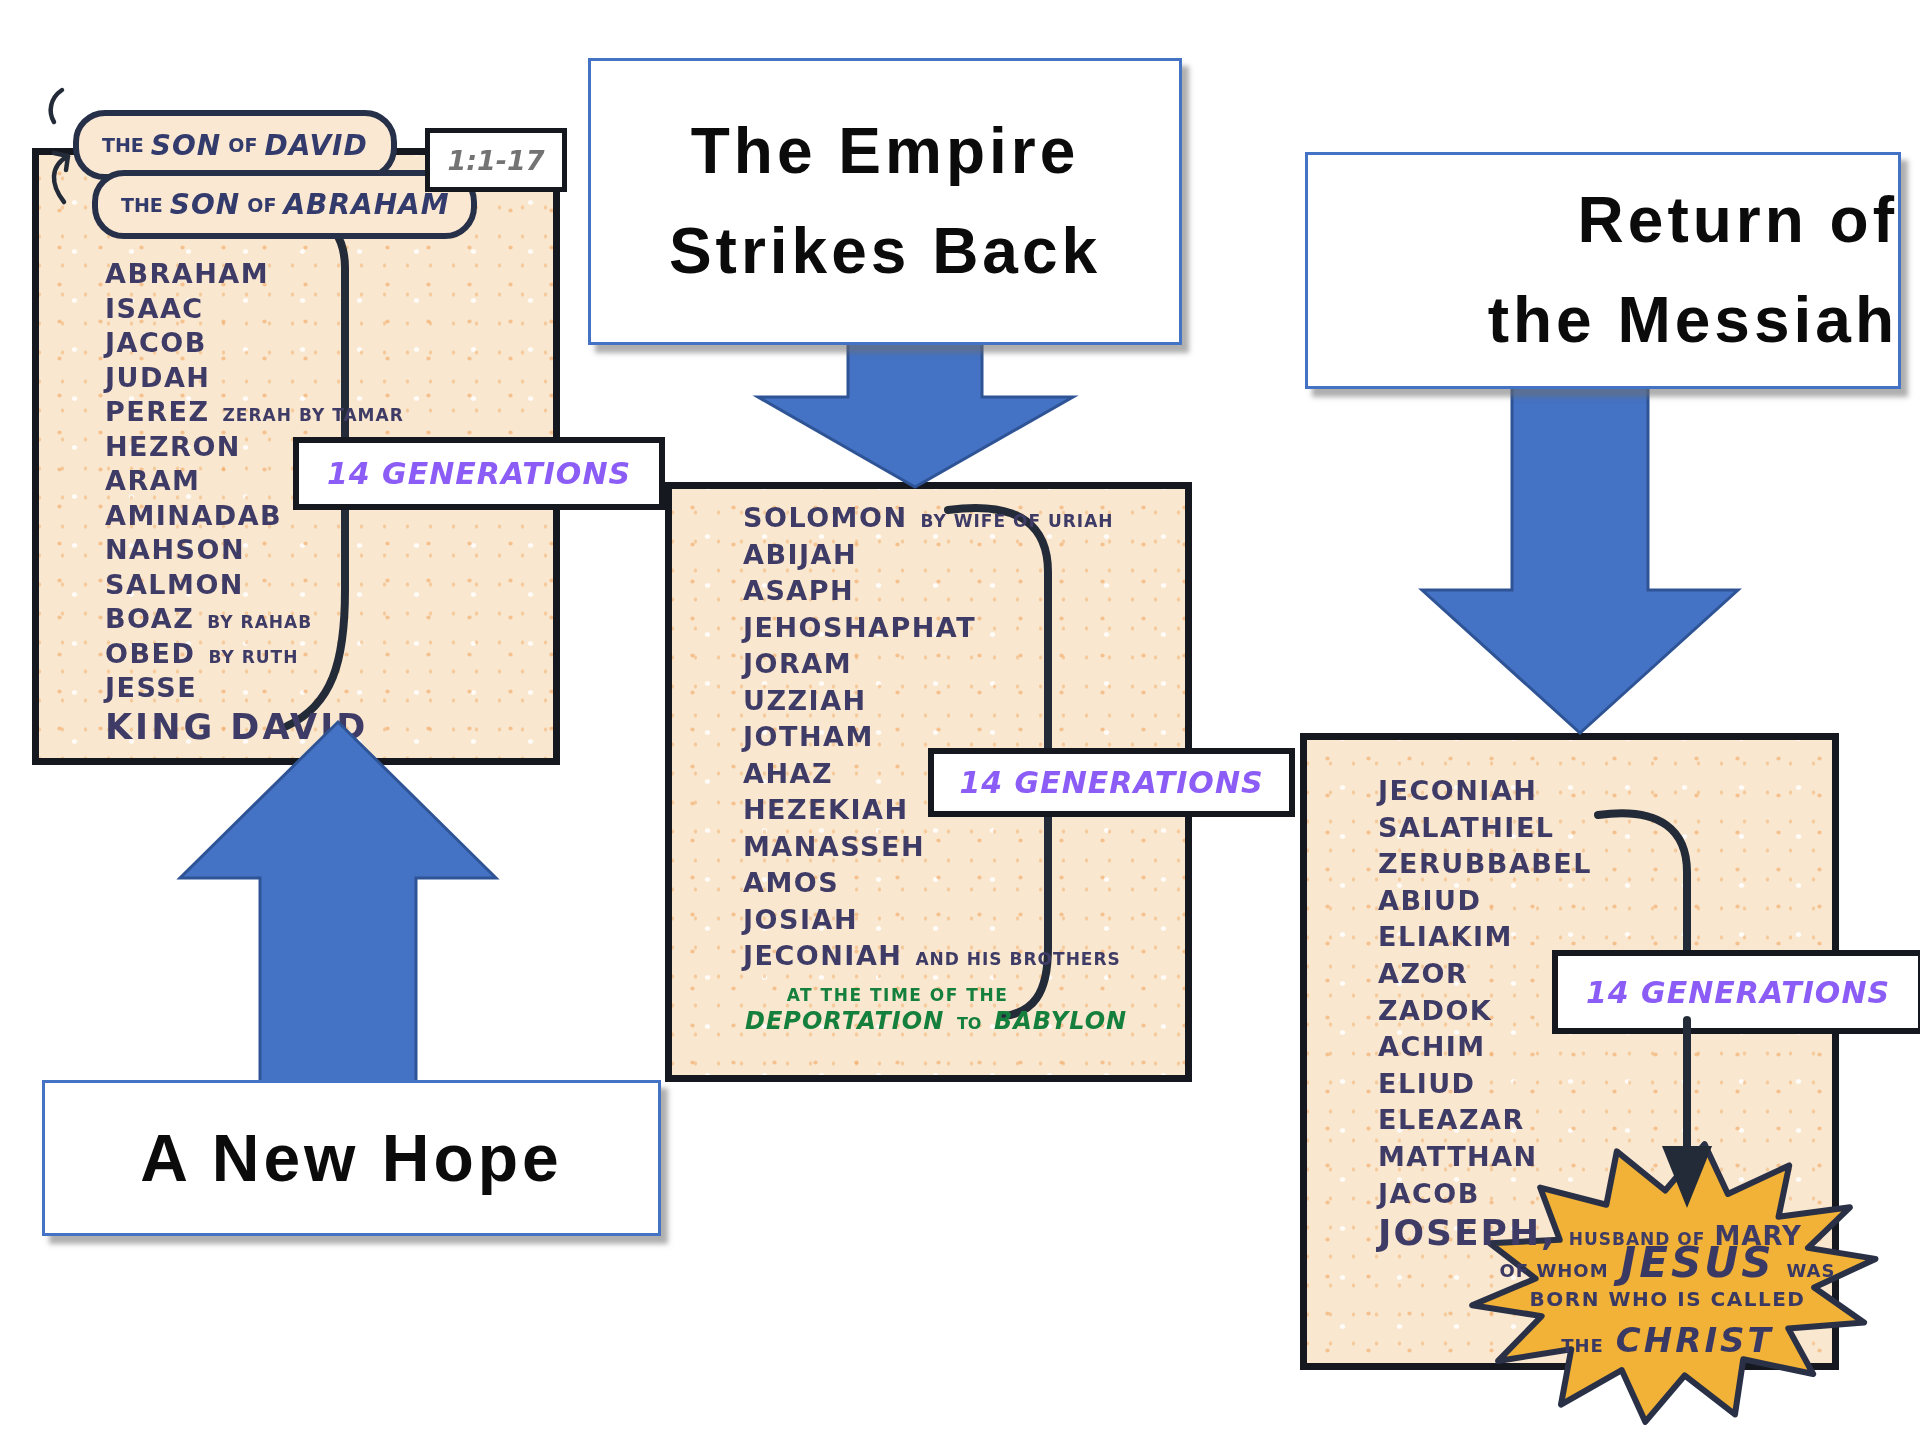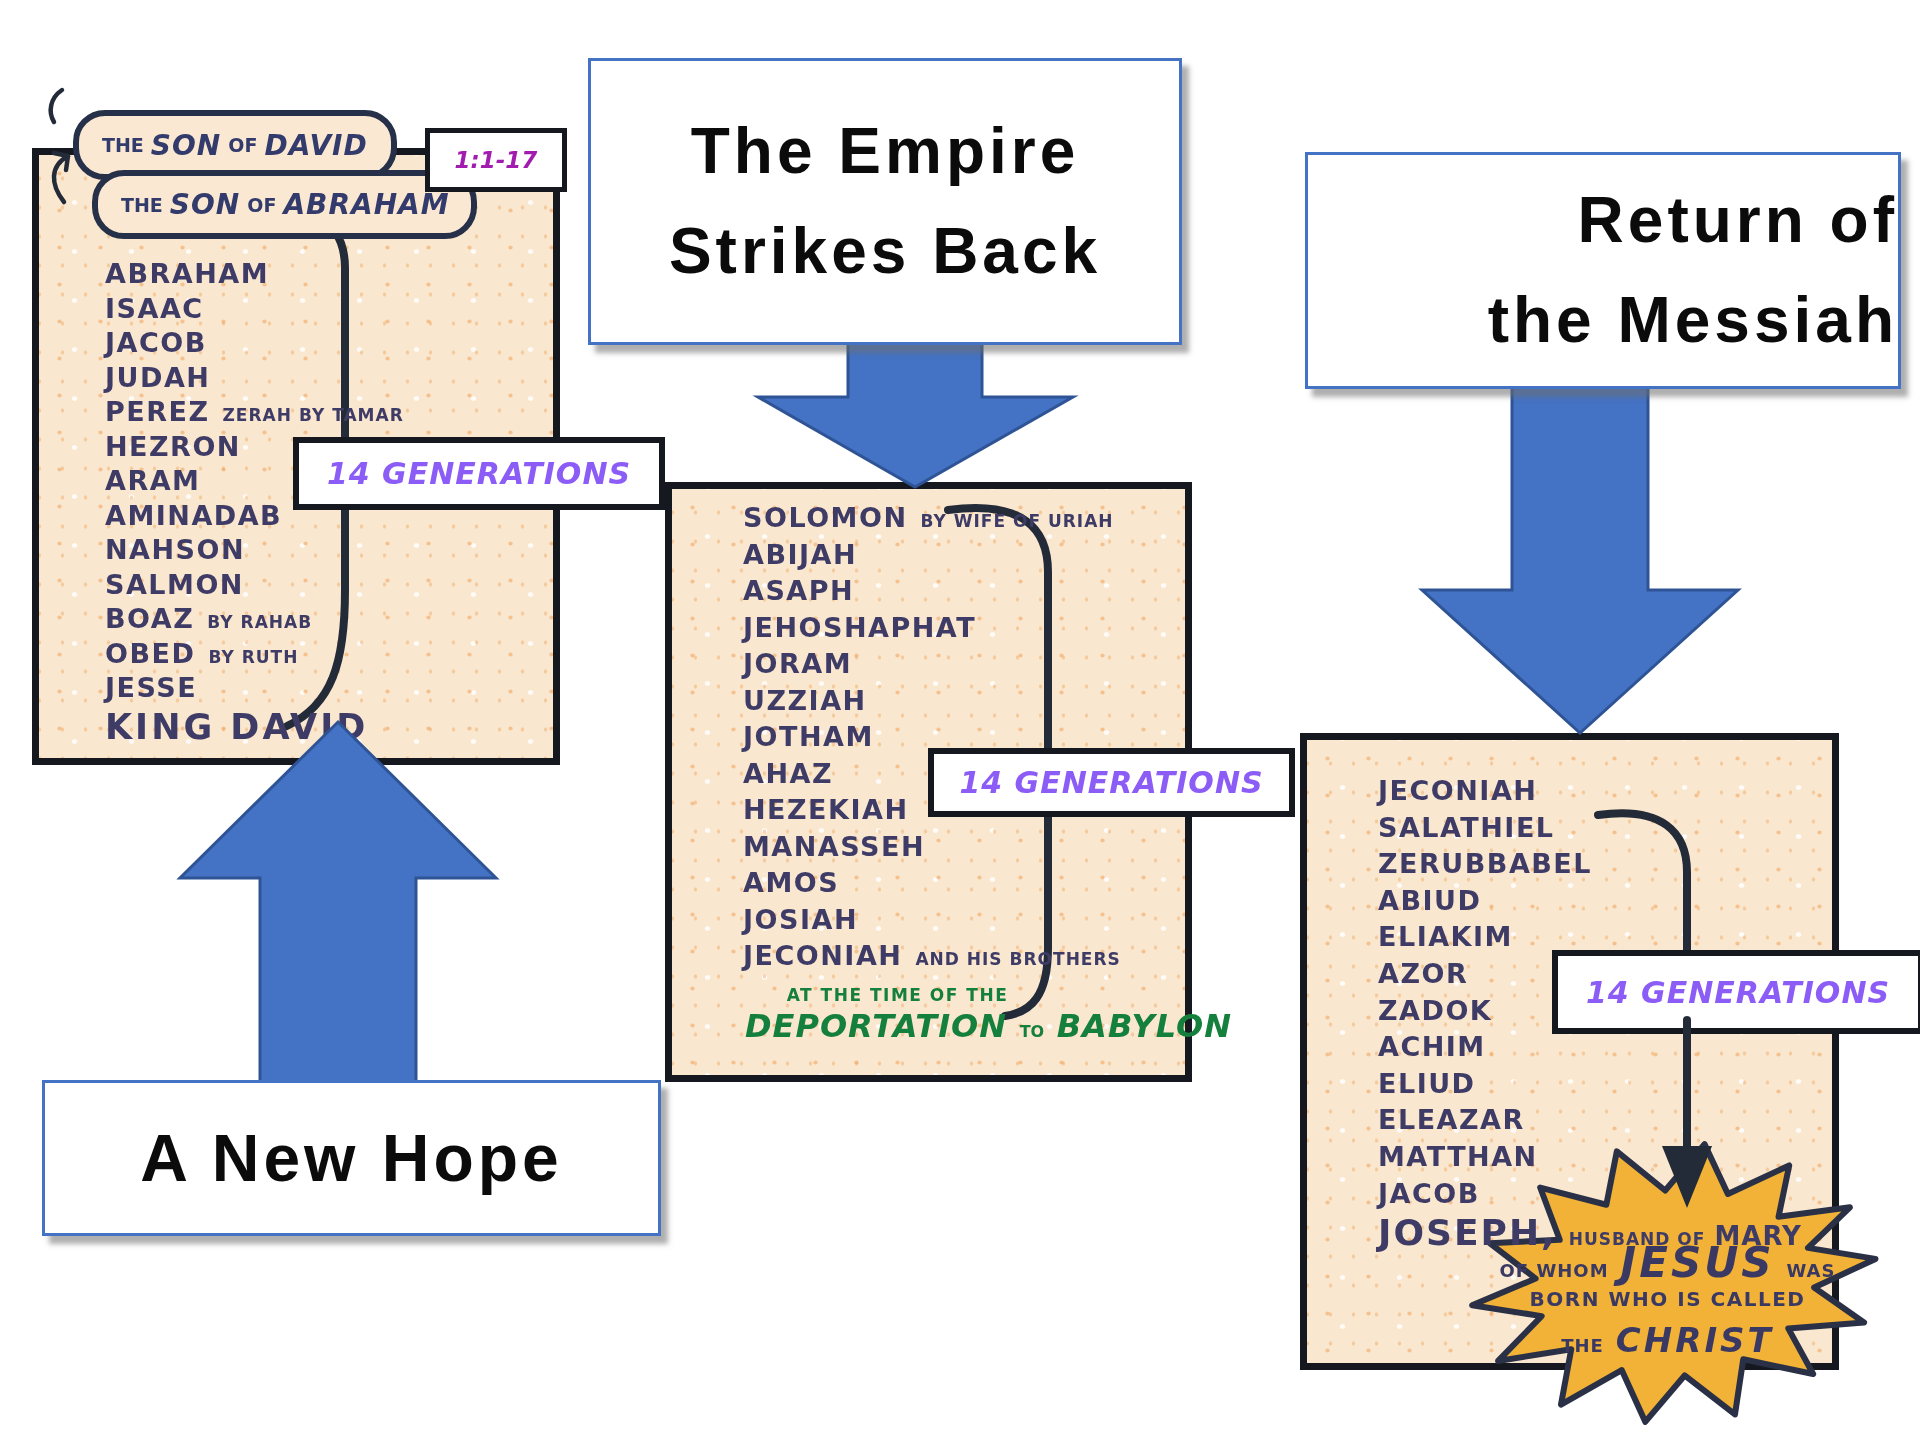--- a/index.html
+++ b/index.html
@@ -28,35 +28,35 @@
   .nm{font-size:27px;letter-spacing:1.5px;}
   .name-row.big{height:46px;}
   .name-row.big .nm{font-size:35px;letter-spacing:3px;}
   .note{font-size:17px;margin-left:13px;letter-spacing:1px;}
 
   
   .deport{position:absolute;left:745px;top:985px;width:305px;text-align:center;z-index:2;
           color:#15803d;font-family:"DejaVu Sans",sans-serif;font-weight:bold;white-space:nowrap;}
   .deport .f1{font-size:17px;letter-spacing:1.5px;}
   .deport .f2{margin-top:2px;}
-  .deport .em{font-size:32px;font-style:italic;letter-spacing:1px;}
+  .deport .em{font-size:24px;font-style:italic;letter-spacing:1px;}
   .deport .sm{font-size:16px;margin:0 7px;}
 
   
   .bubble{position:absolute;z-index:3;background-color:#fae8d3;border:6px solid #273049;border-radius:32px;
           display:flex;align-items:center;padding:0 16px;color:#323b6b;
           font-family:"DejaVu Sans",sans-serif;font-weight:bold;white-space:nowrap;}
   .bub1{left:73px; top:110px; width:280px; height:58px;}
   .bub2{left:92px; top:170px; width:341px; height:57px;}
   .bubble .sm{font-size:19px;margin:0 7px;}
   .bubble .lg{font-size:28px;font-style:italic;letter-spacing:1px;}
 
   .badge{position:absolute;left:425px;top:128px;width:132px;height:54px;z-index:3;background:#fff;
          border:5px solid #15181f;display:flex;align-items:center;justify-content:center;
-         font-family:"DejaVu Sans",sans-serif;font-weight:bold;font-style:italic;font-size:23px;color:#a21caf;}
+         font-family:"DejaVu Sans",sans-serif;font-weight:bold;font-style:italic;font-size:27px;color:#737373;}
 
   .genbox{position:absolute;z-index:3;background:#ffffff;border:6px solid #15181f;
           display:flex;align-items:center;justify-content:center;
           font-family:"DejaVu Sans",sans-serif;font-weight:bold;font-style:italic;
           font-size:30px;letter-spacing:1px;color:#8b5cf6;white-space:nowrap;}
   .g-left {left:293px; top:437px; width:360px; height:61px;}
   .g-mid  {left:928px; top:748px; width:355px; height:57px;}
   .g-right{left:1552px;top:950px; width:360px; height:72px;}
 
   

